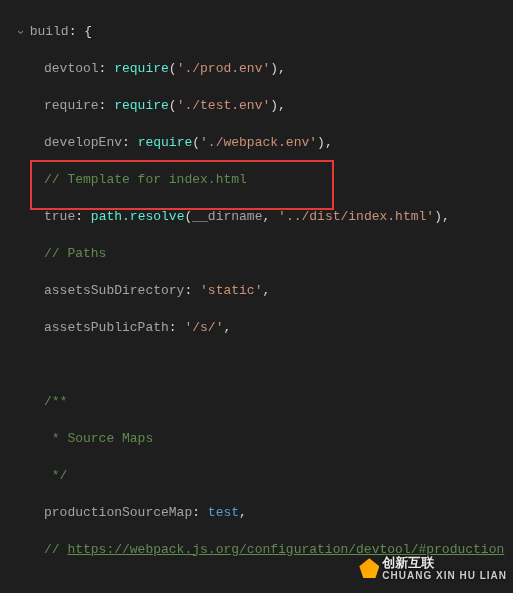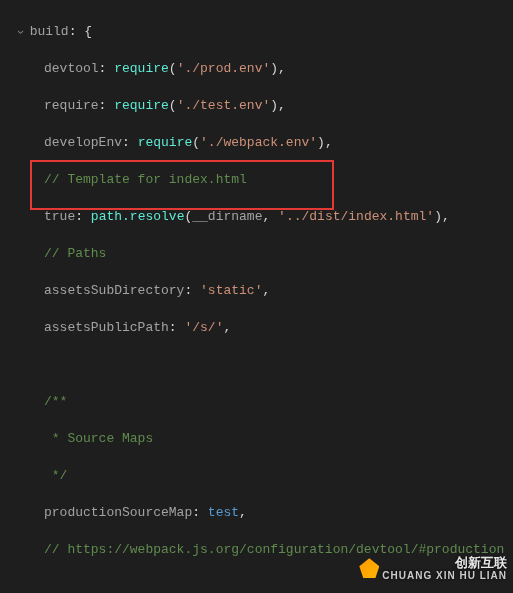--- a/index.html
+++ b/index.html
@@ -22,21 +22,21 @@
       line-height: 18.5px;
       white-space: pre;
       position: relative;
     }
     .tk-property { color: #a3a3a3; }
     .tk-function { color: #5eead4; }
     .tk-string { color: #ce9178; }
     .tk-comment { color: #608b4e; }
     .tk-punct { color: #d4d4d4; }
     .tk-bool { color: #569cd6; }
-    .tk-link { color: #608b4e; }
+    .tk-link { color: #608b4e; text-decoration: underline; }
 
     .line {
       display: block;
       height: 18.5px;
     }
     .i2 { padding-left: 28px; }
 
     .folding-caret {
       display: inline-block;
       transform: rotate(90deg);
@@ -77,21 +77,20 @@
     .watermark-sub {
       font-size: 10px;
       font-weight: bold;
       letter-spacing: 1px;
       color: #ccc;
     }
     .watermark-text {
       display: flex;
       flex-direction: column;
       line-height: 1.1;
-      text-align: right;
     }
   </style>
 </head>
 <body>
 
 <div class="editor">
 <span class="line"><span class="folding-caret">›</span> <span class="tk-property">build</span><span class="tk-punct">: </span><span class="tk-punct">{</span></span>
 <span class="line i2"><span class="tk-property">devtool</span><span class="tk-punct">: </span><span class="tk-function">require</span><span class="tk-punct">(</span><span class="tk-string">'./prod.env'</span><span class="tk-punct">),</span></span>
 <span class="line i2"><span class="tk-property">require</span><span class="tk-punct">: </span><span class="tk-function">require</span><span class="tk-punct">(</span><span class="tk-string">'./test.env'</span><span class="tk-punct">),</span></span>
 <span class="line i2"><span class="tk-property">developEnv</span><span class="tk-punct">: </span><span class="tk-function">require</span><span class="tk-punct">(</span><span class="tk-string">'./webpack.env'</span><span class="tk-punct">),</span></span>

